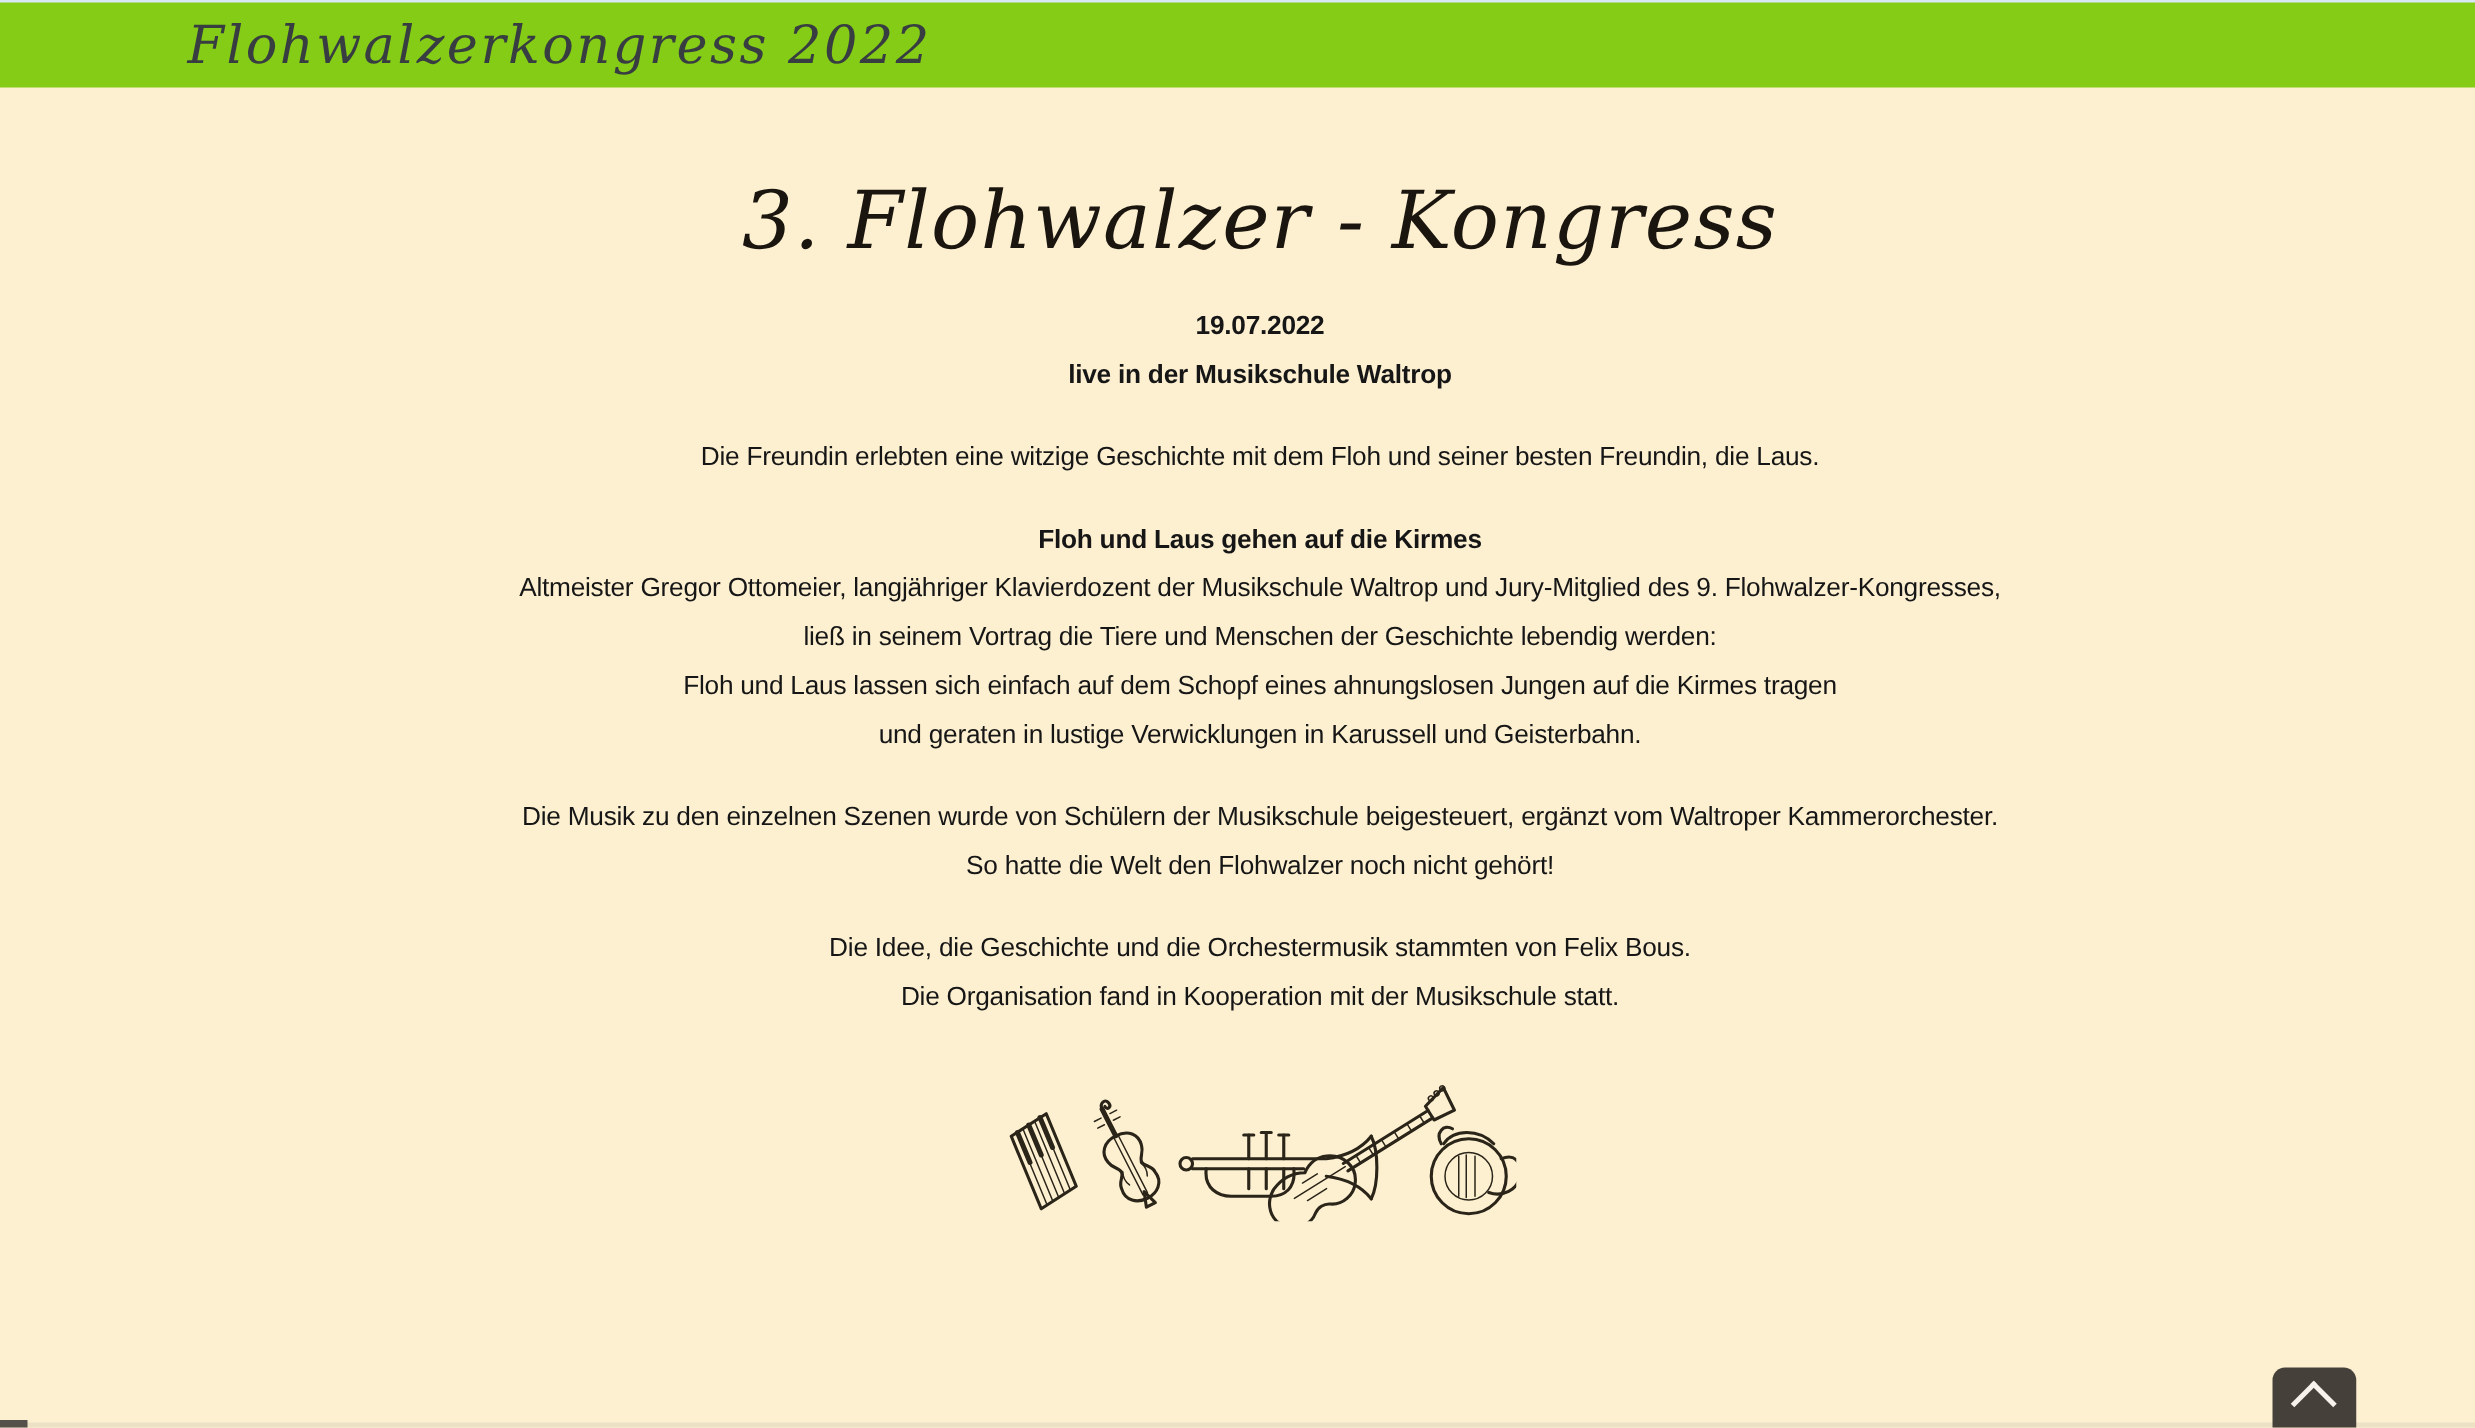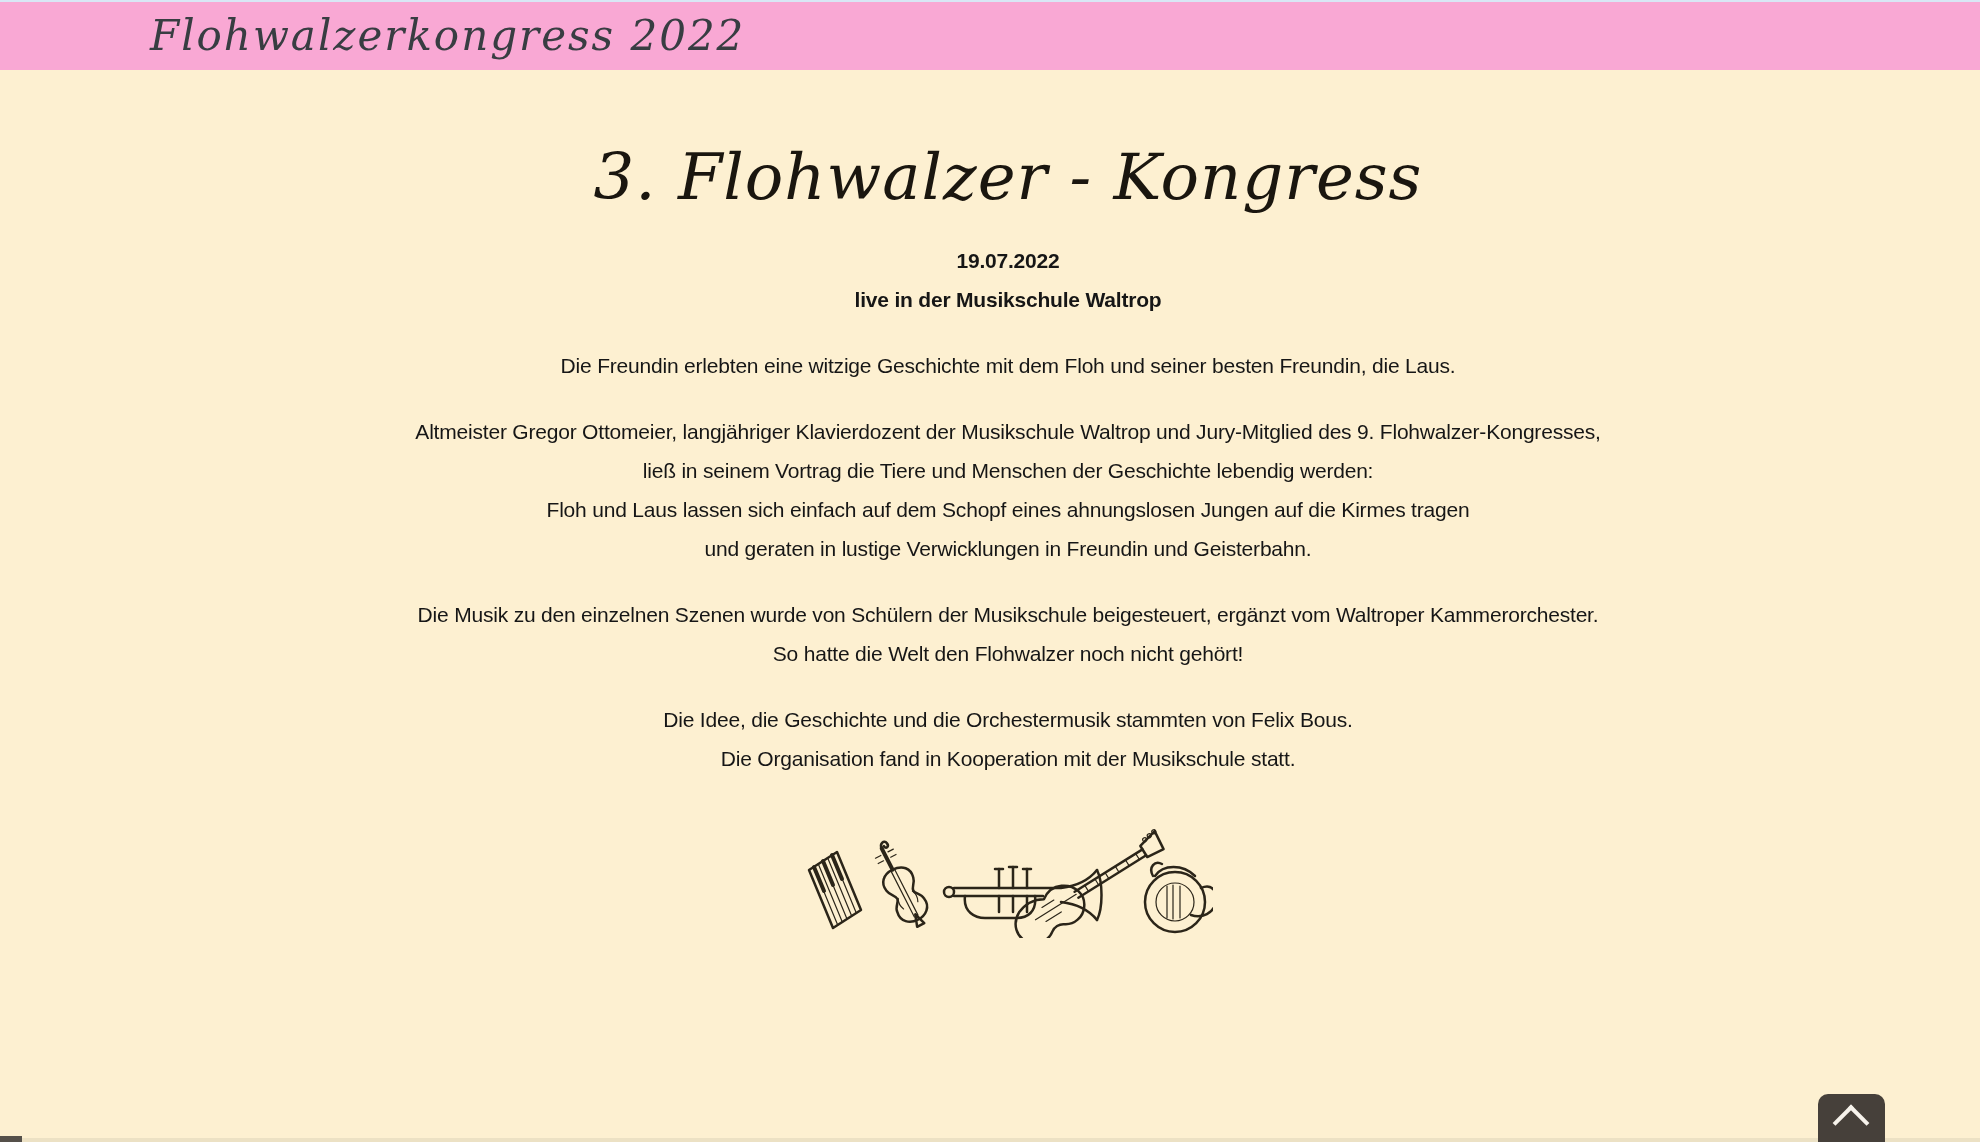--- a/index.html
+++ b/index.html
@@ -5,21 +5,21 @@
   html, body {
     margin: 0; padding: 0;
     width: 1980px; height: 1142px;
     overflow: hidden;
     background: #fdf0d1;
     font-family: "Liberation Sans", sans-serif;
   }
   .header {
     position: relative;
     height: 68px;
-    background: #f9a8d4;
+    background: #84cc16;
     border-top: 2px solid #d9e7f6;
   }
   .site-title {
     position: absolute;
     left: 150px; top: -4px;
     height: 68px; line-height: 76px;
     font-family: "DejaVu Serif", serif;
     font-style: italic;
     font-weight: 400;
     font-size: 42px;
@@ -101,24 +101,25 @@
   <p class="bold lede">
     <span class="line">19.07.2022</span>
     <span class="line">live in der Musikschule Waltrop</span>
   </p>
 
   <p>
     <span class="line">Die Freundin erlebten eine witzige Geschichte mit dem Floh und seiner besten Freundin, die Laus.</span>
   </p>
 
   <p>
+    <span class="line bold">Floh und Laus gehen auf die Kirmes</span>
     <span class="line">Altmeister Gregor Ottomeier, langjähriger Klavierdozent der Musikschule Waltrop und Jury-Mitglied des 9. Flohwalzer-Kongresses,</span>
     <span class="line">ließ in seinem Vortrag die Tiere und Menschen der Geschichte lebendig werden:</span>
     <span class="line">Floh und Laus lassen sich einfach auf dem Schopf eines ahnungslosen Jungen auf die Kirmes tragen</span>
-    <span class="line">und geraten in lustige Verwicklungen in Freundin und Geisterbahn.</span>
+    <span class="line">und geraten in lustige Verwicklungen in Karussell und Geisterbahn.</span>
   </p>
 
   <p>
     <span class="line">Die Musik zu den einzelnen Szenen wurde von Schülern der Musikschule beigesteuert, ergänzt vom Waltroper Kammerorchester.</span>
     <span class="line">So hatte die Welt den Flohwalzer noch nicht gehört!</span>
   </p>
 
   <p>
     <span class="line">Die Idee, die Geschichte und die Orchestermusik stammten von Felix Bous.</span>
     <span class="line">Die Organisation fand in Kooperation mit der Musikschule statt.</span>

